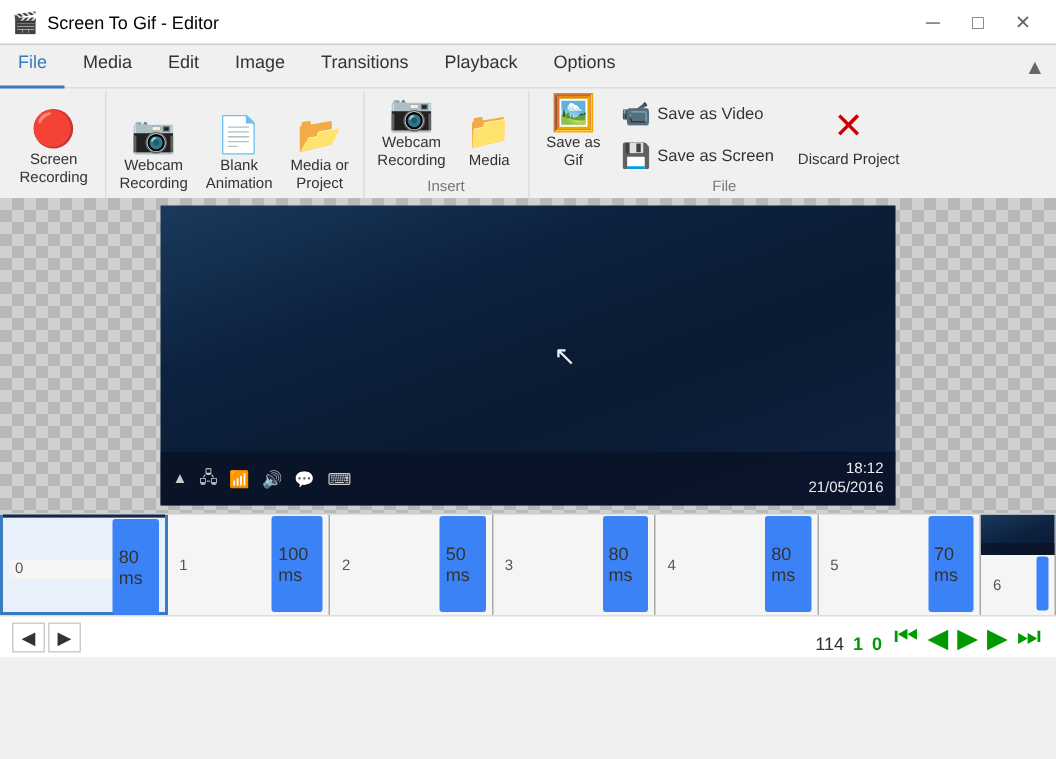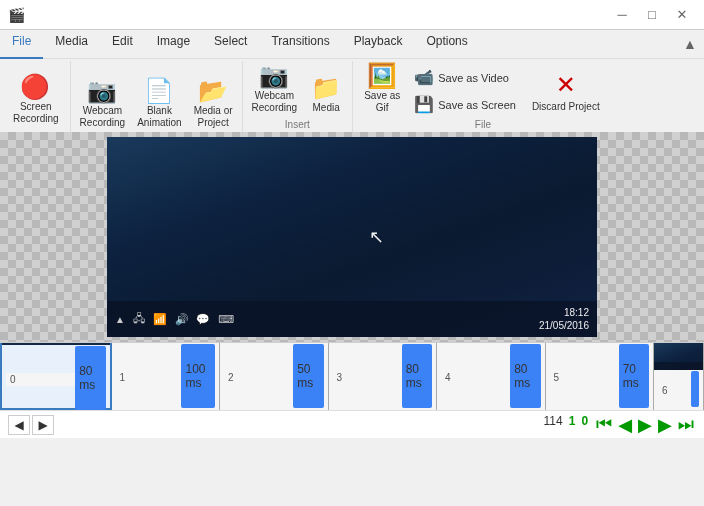--- a/index.html
+++ b/index.html
@@ -265,21 +265,21 @@
       display: flex;
       align-items: center;
       justify-content: center;
       color: #333;
     }
 
     #nav-center {
       font-size: 12px;
       color: #333;
       display: flex;
-      align-items: flex-start;
+      align-items: flex-end;
       gap: 6px;
     }
     .nav-page-info {
       color: #009a00;
       font-weight: bold;
     }
     .nav-arrows {
       display: flex;
       align-items: center;
       gap: 2px;
@@ -334,34 +334,34 @@
       font-size: 14px;
       color: #666;
     }
   </style>
 </head>
 <body>
 
 <div id="title-bar">
   <div id="title-left">
     <span style="font-size:14px;">🎬</span>
+    <span>Screen To Gif - Editor</span>
   </div>
   <div id="title-controls">
     <button class="title-btn">─</button>
     <button class="title-btn">□</button>
     <button class="title-btn close">✕</button>
   </div>
 </div>
 
 <div id="ribbon-tab-bar">
   <span class="rtab active">File</span>
   <span class="rtab">Media</span>
   <span class="rtab">Edit</span>
   <span class="rtab">Image</span>
-  <span class="rtab">Select</span>
   <span class="rtab">Transitions</span>
   <span class="rtab">Playback</span>
   <span class="rtab">Options</span>
   <span id="ribbon-arrow">▲</span>
 </div>
 
 <div id="ribbon-content">
 
   <div class="ribbon-group" style="padding-right:6px;">
     <div class="ribbon-group-buttons">

